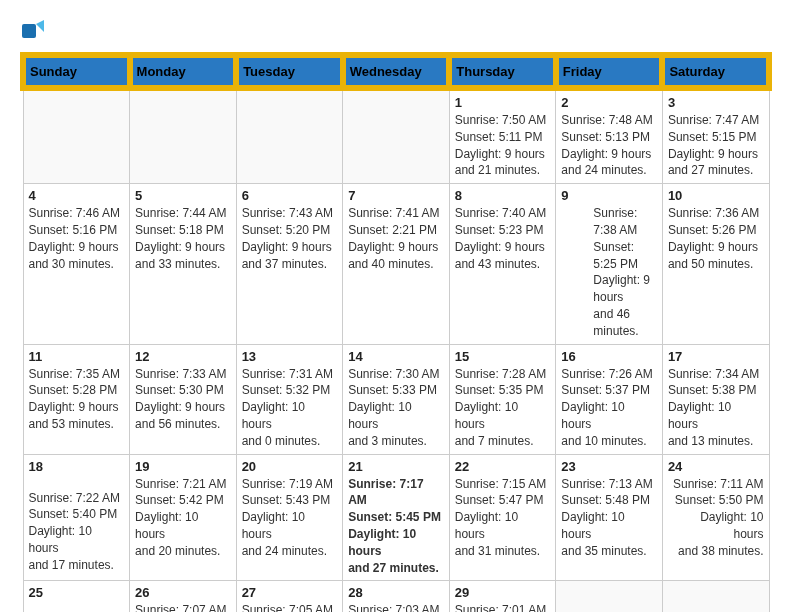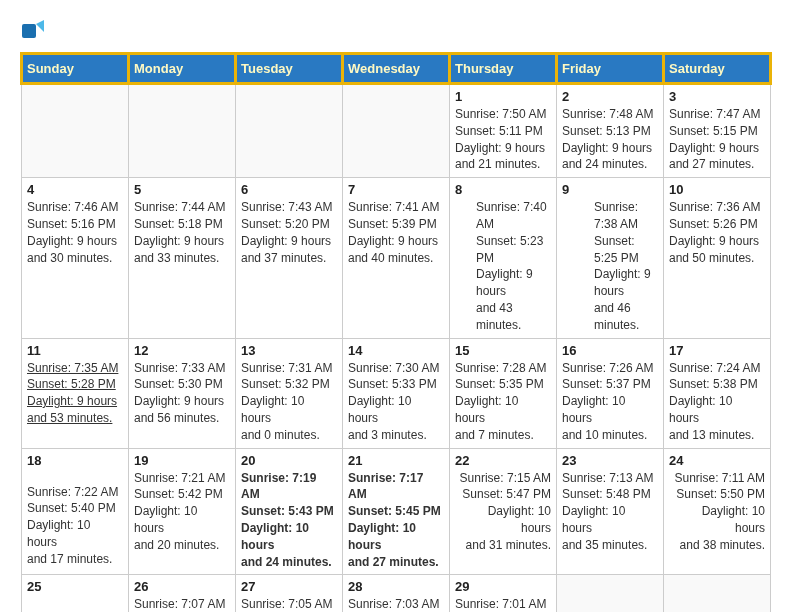--- a/index.html
+++ b/index.html
@@ -43,25 +43,25 @@
       font-size: 16px;
       color: #444;
     }
     .calendar-table {
       width: 100%;
       border-collapse: collapse;
       border: 1px solid #ccc;
     }
     .calendar-table th {
       background-color: #2979c2;
-      color: #fef9c3;
+      color: #000000;
       font-size: 13px;
       padding: 6px 4px;
       text-align: left;
-      border: 3px solid #eab308;
+      border: 6px solid #eab308;
     }
     .calendar-table td {
       border: 1px solid #ccc;
       vertical-align: top;
       padding: 4px 5px;
       width: calc(100% / 7);
       height: 88px;
       font-size: 10.5px;
       color: #333;
       background: #fff;
@@ -160,27 +160,27 @@
         <td>
           <span class="day-number">6</span>
           <div class="day-info" style="white-space: pre-line;">Sunrise: 7:43 AM
 Sunset: 5:20 PM
 Daylight: 9 hours
 and 37 minutes.</div>
         </td>
         <td>
           <span class="day-number">7</span>
           <div class="day-info" style="white-space: pre-line;">Sunrise: 7:41 AM
-Sunset: 5:39 PM
+Sunset: 2:21 PM
 Daylight: 9 hours
 and 40 minutes.</div>
         </td>
         <td>
           <span class="day-number">8</span>
-          <div class="day-info" style="white-space: pre-line; margin-left: 21px;">Sunrise: 7:40 AM
+          <div class="day-info" style="white-space: pre-line;">Sunrise: 7:40 AM
 Sunset: 5:23 PM
 Daylight: 9 hours
 and 43 minutes.</div>
         </td>
         <td>
           <span class="day-number">9</span>
           <div class="day-info" style="white-space: pre-line; margin-left: 32px;">Sunrise: 7:38 AM
 Sunset: 5:25 PM
 Daylight: 9 hours
 and 46 minutes.</div>
@@ -189,21 +189,21 @@
           <span class="day-number">10</span>
           <div class="day-info" style="white-space: pre-line;">Sunrise: 7:36 AM
 Sunset: 5:26 PM
 Daylight: 9 hours
 and 50 minutes.</div>
         </td>
       </tr>
       <tr>
         <td>
           <span class="day-number">11</span>
-          <div class="day-info" style="white-space: pre-line; text-decoration: underline;">Sunrise: 7:35 AM
+          <div class="day-info" style="white-space: pre-line;">Sunrise: 7:35 AM
 Sunset: 5:28 PM
 Daylight: 9 hours
 and 53 minutes.</div>
         </td>
         <td>
           <span class="day-number">12</span>
           <div class="day-info" style="white-space: pre-line;">Sunrise: 7:33 AM
 Sunset: 5:30 PM
 Daylight: 9 hours
 and 56 minutes.</div>
@@ -231,21 +231,21 @@
         </td>
         <td>
           <span class="day-number">16</span>
           <div class="day-info" style="white-space: pre-line;">Sunrise: 7:26 AM
 Sunset: 5:37 PM
 Daylight: 10 hours
 and 10 minutes.</div>
         </td>
         <td>
           <span class="day-number">17</span>
-          <div class="day-info" style="white-space: pre-line;">Sunrise: 7:24 AM
+          <div class="day-info" style="white-space: pre-line;">Sunrise: 7:34 AM
 Sunset: 5:38 PM
 Daylight: 10 hours
 and 13 minutes.</div>
         </td>
       </tr>
       <tr>
         <td>
           <span class="day-number">18</span>
           <div class="day-info" style="white-space: pre-line; margin-top: 16px;">Sunrise: 7:22 AM
 Sunset: 5:40 PM
@@ -254,35 +254,35 @@
         </td>
         <td>
           <span class="day-number">19</span>
           <div class="day-info" style="white-space: pre-line;">Sunrise: 7:21 AM
 Sunset: 5:42 PM
 Daylight: 10 hours
 and 20 minutes.</div>
         </td>
         <td>
           <span class="day-number">20</span>
-          <div class="day-info" style="white-space: pre-line; font-weight: bold;">Sunrise: 7:19 AM
+          <div class="day-info" style="white-space: pre-line;">Sunrise: 7:19 AM
 Sunset: 5:43 PM
 Daylight: 10 hours
 and 24 minutes.</div>
         </td>
         <td>
           <span class="day-number">21</span>
           <div class="day-info" style="white-space: pre-line; font-weight: bold;">Sunrise: 7:17 AM
 Sunset: 5:45 PM
 Daylight: 10 hours
 and 27 minutes.</div>
         </td>
         <td>
           <span class="day-number">22</span>
-          <div class="day-info" style="white-space: pre-line; text-align: right;">Sunrise: 7:15 AM
+          <div class="day-info" style="white-space: pre-line;">Sunrise: 7:15 AM
 Sunset: 5:47 PM
 Daylight: 10 hours
 and 31 minutes.</div>
         </td>
         <td>
           <span class="day-number">23</span>
           <div class="day-info" style="white-space: pre-line;">Sunrise: 7:13 AM
 Sunset: 5:48 PM
 Daylight: 10 hours
 and 35 minutes.</div>

